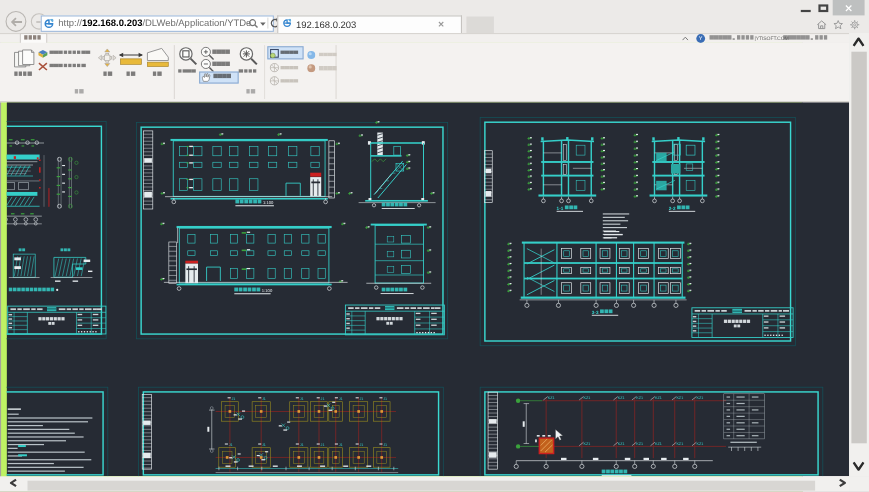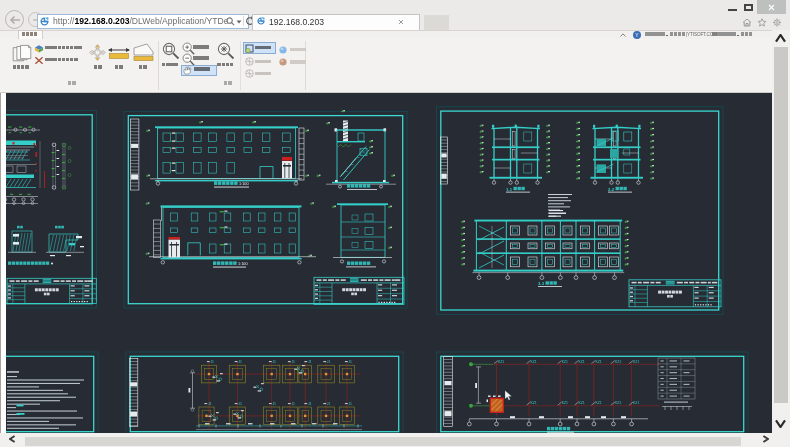--- a/index.html
+++ b/index.html
@@ -1,17 +1,17 @@
 <!DOCTYPE html>
 <html><head><meta charset="utf-8">
 <style>
 *{margin:0;padding:0;box-sizing:border-box}
 html,body{width:790px;height:447px;overflow:hidden;background:#e9e7e5;
 font-family:"Liberation Sans",sans-serif;}
-#win{position:relative;width:730px;height:447px;background:#ffffff;box-shadow:inset 0 0 0 1px #a5a29d}
+#win{position:relative;width:730px;height:447px;background:#bef264;box-shadow:inset 0 0 0 1px #a5a29d}
 .abs{position:absolute}
 </style></head><body>
 <div id="win">
 <div class="abs" style="left:0;top:0;width:790px;height:30px;background:#eceae8"></div>
     <div class="abs" style="left:757px;top:0;width:29px;height:14px;background:#bec0c0"></div>
     <svg class="abs" style="left:768px;top:3.5px" width="7" height="7" viewBox="0 0 7 7">
       <path d="M1 1 L6 6 M6 1 L1 6" stroke="#fff" stroke-width="1.1"></path>
     </svg>
     <div class="abs" style="left:728px;top:9px;width:9px;height:2px;background:#444"></div>
     <div class="abs" style="left:744px;top:4px;width:9px;height:7px;border:2px solid #444"></div>

